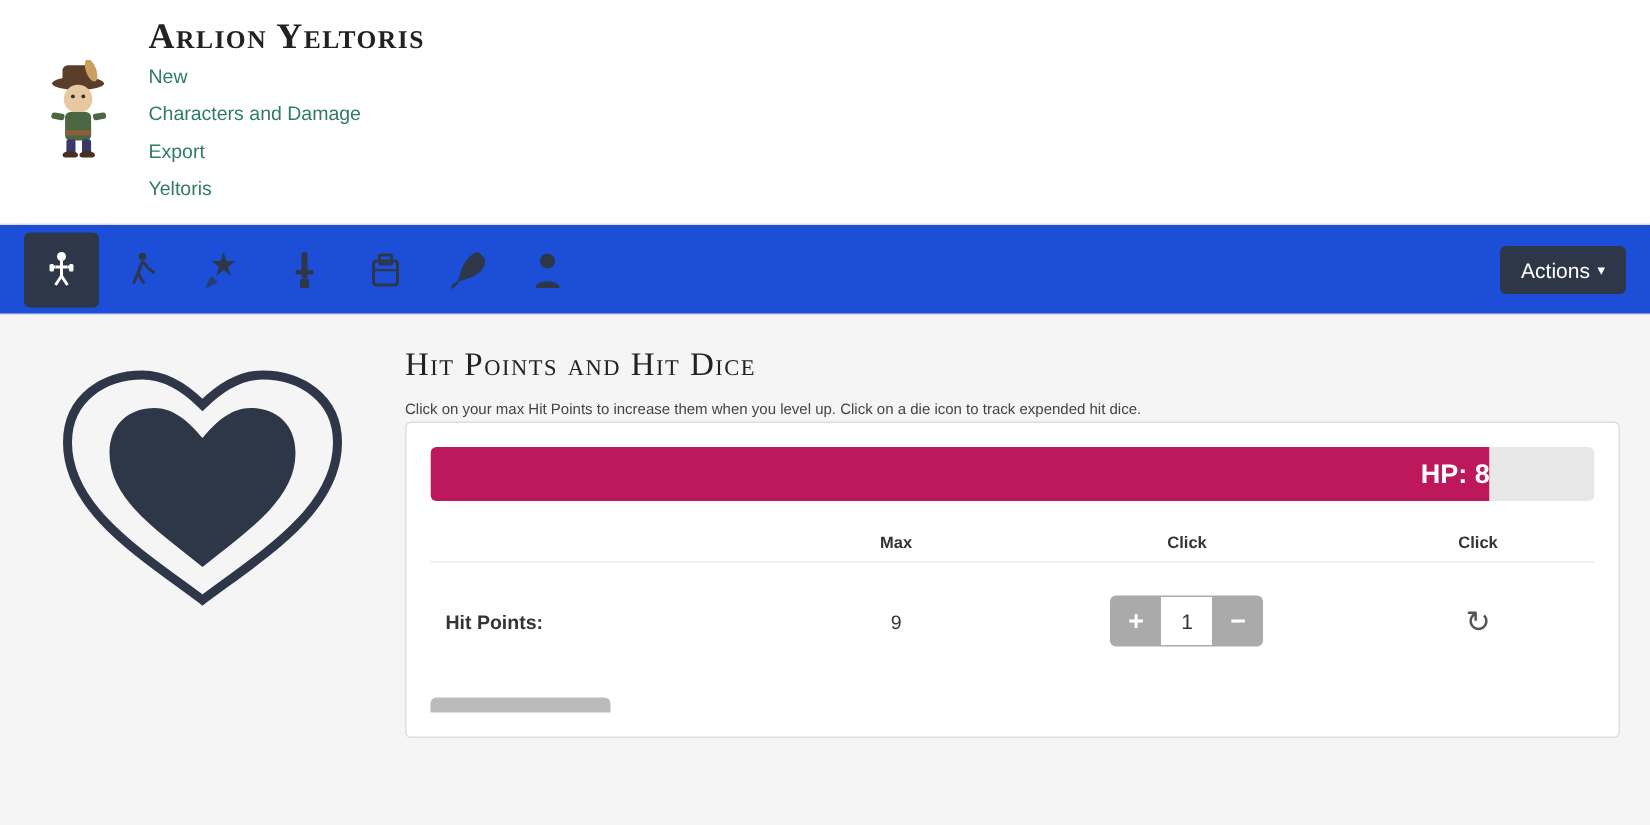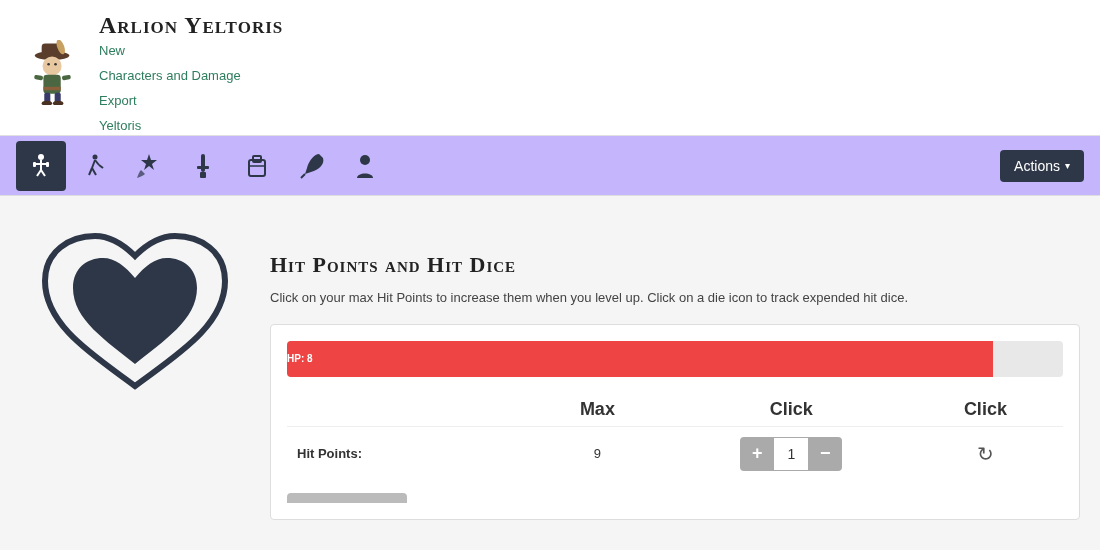--- a/index.html
+++ b/index.html
@@ -9,21 +9,21 @@
       width: 1100px;
       height: 550px;
       overflow: hidden;
       font-size: 14px;
       color: #333;
     }
 
     
     .header {
       background: #fff;
-      padding: 12px 20px 2px 20px;
+      padding: 12px 20px 16px 20px;
       display: flex;
       align-items: center;
       border-bottom: 1px solid #e0e0e0;
     }
     .header-logo {
       width: 65px;
       height: 65px;
       margin-right: 14px;
       flex-shrink: 0;
     }
@@ -46,21 +46,21 @@
     }
     .header-nav a {
       color: #2e7d5e;
       text-decoration: none;
       font-size: 13px;
       font-family: Arial, sans-serif;
     }
 
     
     .toolbar {
-      background: #c4b5fd;
+      background: #1d4ed8;
       border-bottom: 1px solid #ddd;
       display: flex;
       align-items: center;
       padding: 0 16px;
       height: 60px;
     }
     .toolbar-icons {
       display: flex;
       gap: 4px;
       flex: 1;
@@ -122,86 +122,84 @@
       width: 200px;
       height: 180px;
     }
 
     
     .content-area {
       flex: 1;
     }
     .section-title {
       font-size: 22px;
-      font-weight: bold;
+      font-weight: normal;
       font-variant: small-caps;
       letter-spacing: 1px;
       color: #222;
       margin-bottom: 10px;
-      margin-top: 36px;
     }
     .section-desc {
-      font-size: 13px;
+      font-size: 10px;
       color: #444;
       font-family: Arial, sans-serif;
       line-height: 1.5;
-      margin-bottom: 16px;
     }
 
     
     .hp-panel {
       background: #fff;
       border: 1px solid #ddd;
       border-radius: 4px;
       padding: 16px;
     }
 
     
     .hp-bar-container {
       display: flex;
       height: 36px;
       border-radius: 4px;
       overflow: hidden;
       margin-bottom: 16px;
     }
     .hp-bar-fill {
-      background: #ef4444;
-      display: flex;
-      align-items: center;
-      justify-content: flex-start;
+      background: #be185d;
+      display: flex;
+      align-items: center;
+      justify-content: flex-end;
       color: #fff;
-      font-size: 10px;
+      font-size: 18px;
       font-family: Arial, sans-serif;
       font-weight: bold;
     }
     .hp-bar-empty {
       background: #e8e8e8;
       flex: 1;
     }
 
     
     .hp-table {
       width: 100%;
       border-collapse: collapse;
     }
     .hp-table thead tr th {
       text-align: center;
-      font-size: 18px;
+      font-size: 11px;
       font-family: Arial, sans-serif;
       font-weight: bold;
       color: #333;
       padding: 6px 10px;
       border-bottom: 1px solid #eee;
     }
     .hp-table thead tr th:first-child {
       text-align: left;
     }
     .hp-table tbody tr td {
       text-align: center;
-      padding: 10px 10px;
+      padding: 22px 10px;
       font-size: 13px;
       font-family: Arial, sans-serif;
       vertical-align: middle;
     }
     .hp-table tbody tr td:first-child {
       text-align: left;
       font-weight: bold;
     }
 
     

